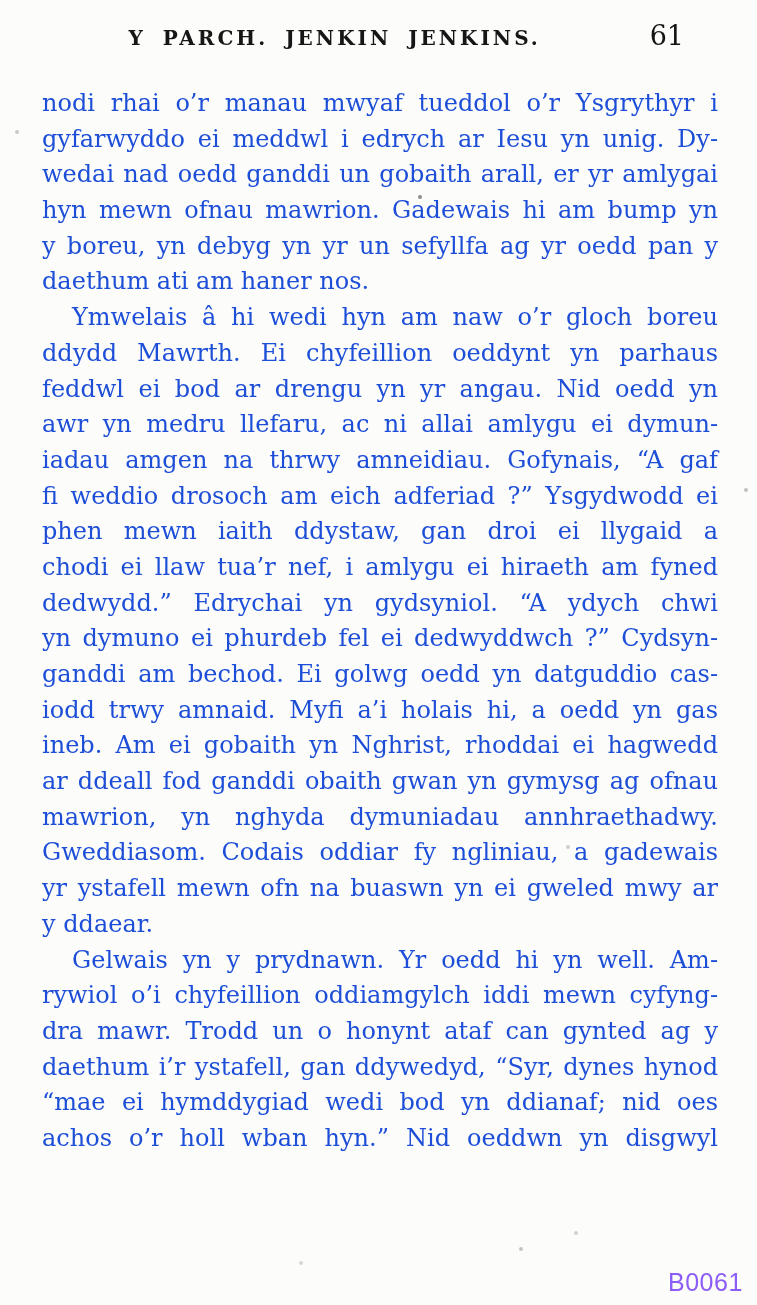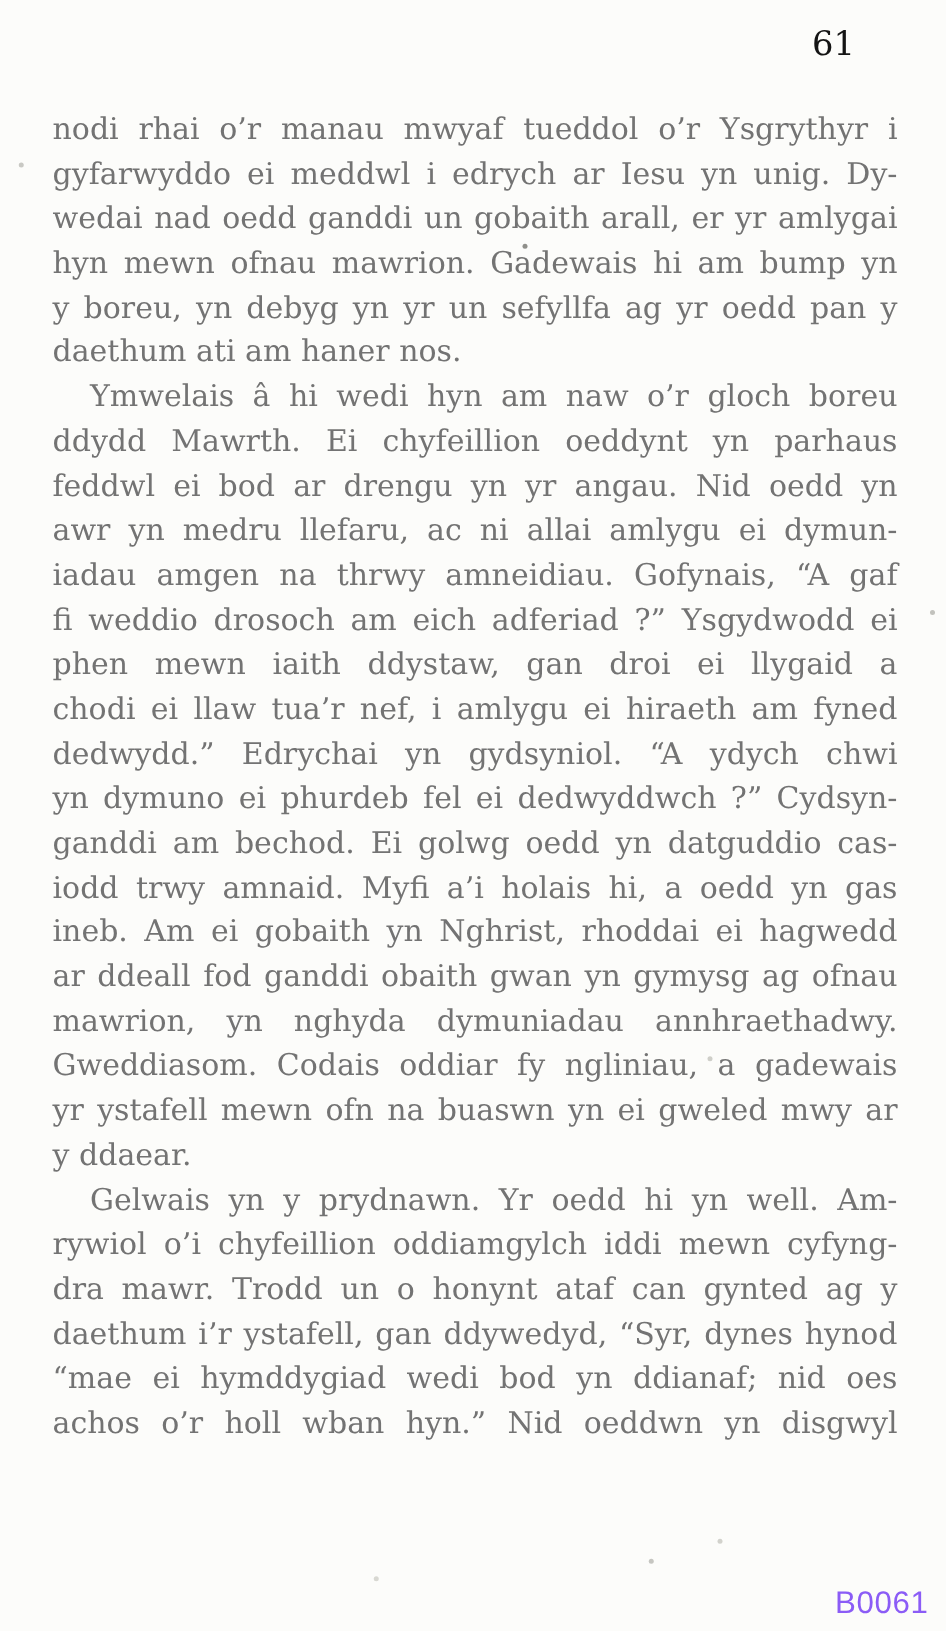--- a/index.html
+++ b/index.html
@@ -29,21 +29,21 @@
   .textblock{
     position:absolute;left:42px;top:86px;width:676px;
     font-size:24px;
   }
   .line{
     display:block;
     height:35.7px;line-height:35.7px;
     text-align:justify;
     text-align-last:justify;
     white-space:normal;
-    color:#737373;
+    color:#1d4ed8;
   }
   .line.endline{
     text-align-last:left;
   }
   .line.indent{
     padding-left:30px;
   }
   .watermark{
     position:absolute;left:668px;top:1268px;
     font-family:"Liberation Sans","DejaVu Sans",sans-serif;
@@ -63,20 +63,21 @@
   }
 </style>
 </head>
 <body>
 
 <div class="page">
 
   <div class="specks"></div>
 
   <div class="running-header">
+    <span class="header-title">Y PARCH. JENKIN JENKINS.</span>
     <span class="page-number">61</span>
   </div>
 
   <div class="textblock">
 
     <span class="line">nodi rhai o’r manau mwyaf tueddol o’r Ysgrythyr i</span>
     <span class="line">gyfarwyddo ei meddwl i edrych ar Iesu yn unig.  Dy-</span>
     <span class="line">wedai nad oedd ganddi un gobaith arall, er yr amlygai</span>
     <span class="line">hyn mewn ofnau mawrion.  Gadewais hi am bump yn</span>
     <span class="line">y boreu, yn debyg yn yr un sefyllfa ag yr oedd pan y</span>

